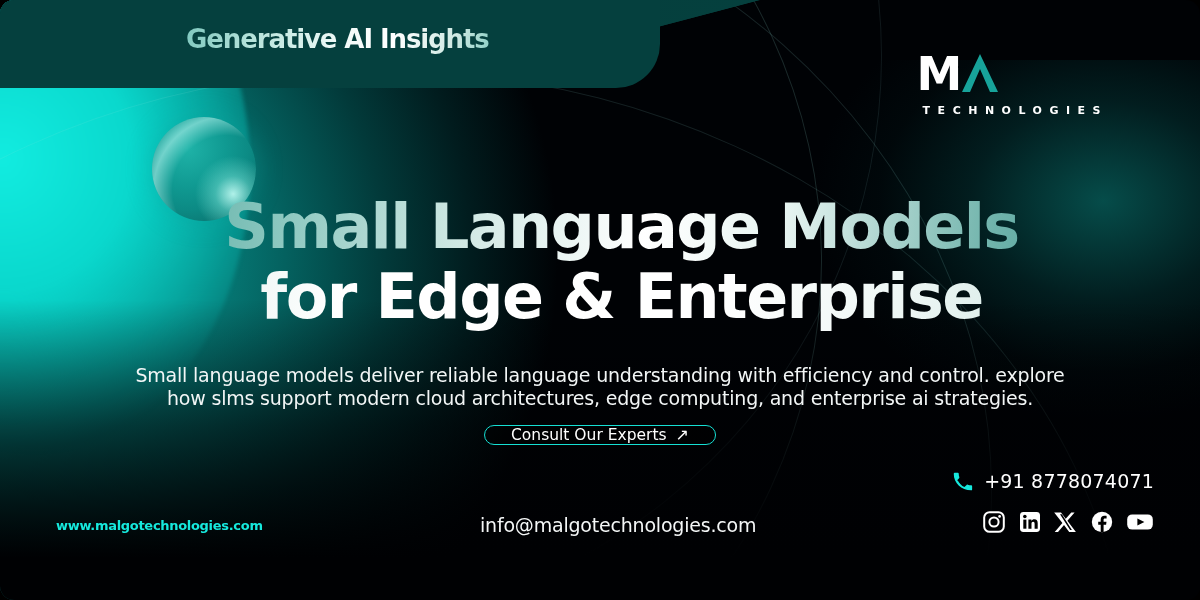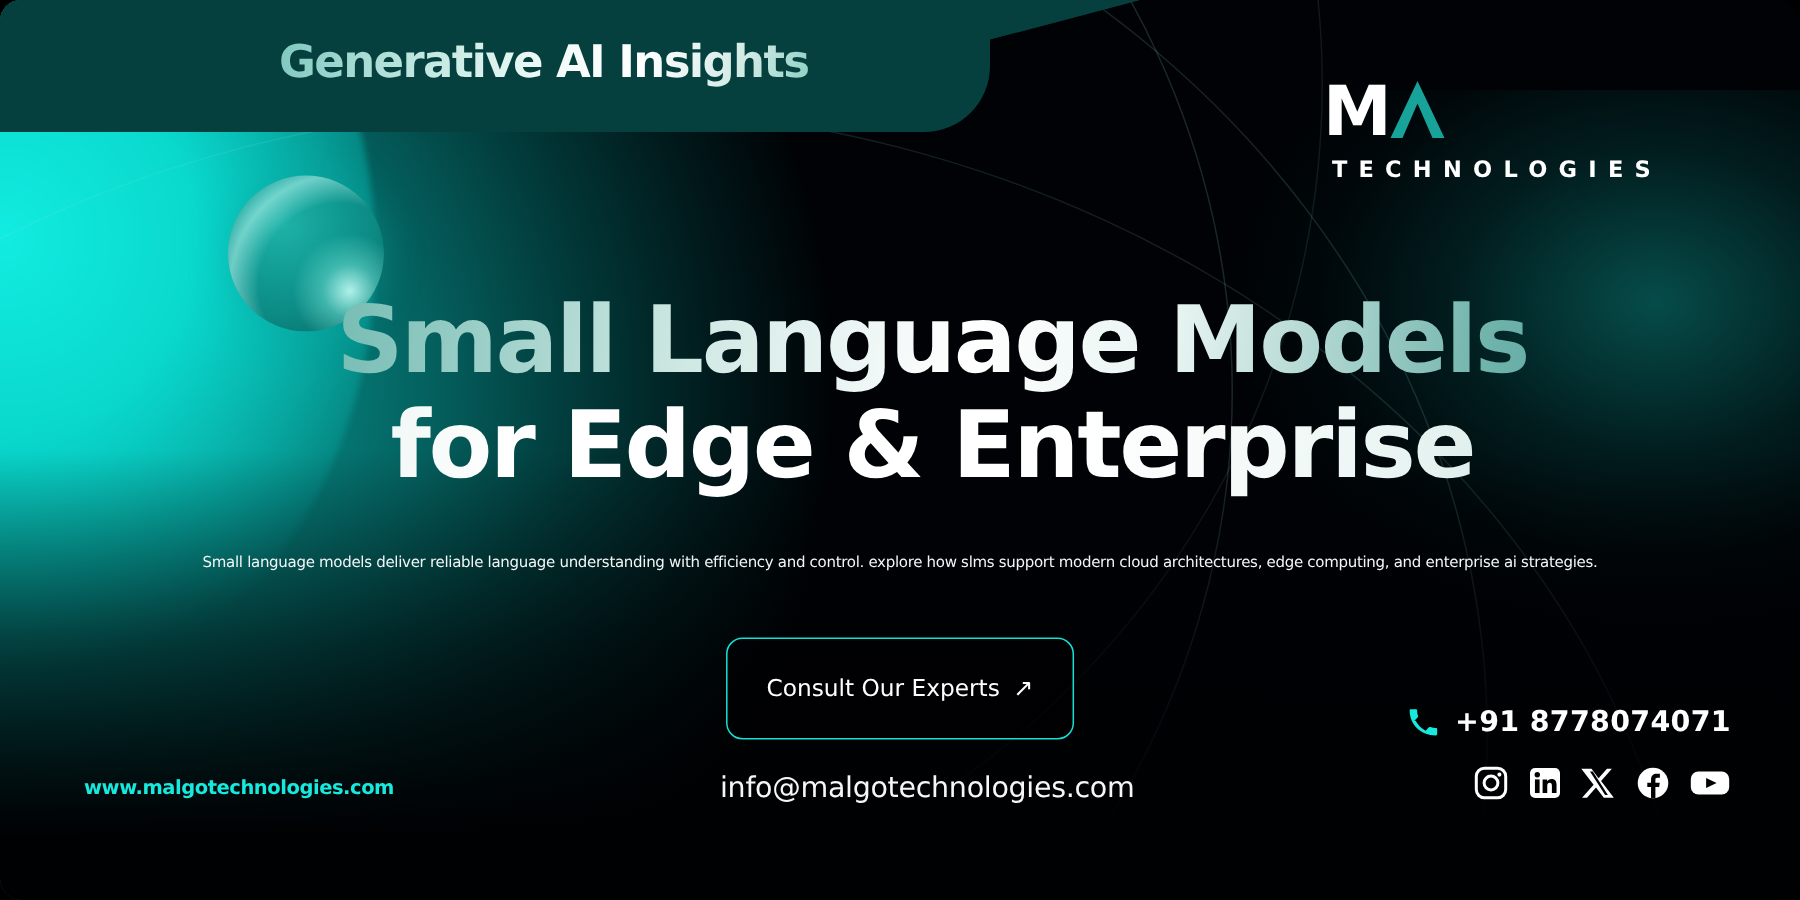--- a/index.html
+++ b/index.html
@@ -84,37 +84,37 @@
     clip-path:polygon(0 0, 100% 0, 58% 100%, 0 100%);
   }
   .header-bar-round{
     position:absolute;left:0;top:0;width:660px;height:88px;
     background:#05403e;border-bottom-right-radius:44px;
     border-top-left-radius:14px;
   }
 
   .eyebrow{
     position:absolute;left:186px;top:24px;
-    font-size:30px;font-weight:700;letter-spacing:-1.1px;
+    font-size:26px;font-weight:700;letter-spacing:-1.1px;
     font-family:"DejaVu Sans", sans-serif;
     background:linear-gradient(104deg,#7fc8bf 0%, #b9e4dc 24%, #f2fbf9 52%, #ffffff 68%, #cfe9e3 88%, #8fd0c6 100%);
     -webkit-background-clip:text;background-clip:text;color:transparent;
     white-space:nowrap;
   }
 
   
   .logo{position:absolute;right:92px;top:50px;text-align:center;}
   .logo-mark{display:flex;align-items:flex-end;gap:0;height:46px;}
   .logo-word{
     font-family:"DejaVu Sans", sans-serif;
     font-size:46px;font-weight:700;letter-spacing:-0.5px;line-height:44px;
     color:#ffffff;
   }
   .logo-sub{
-    margin-top:8px;font-size:15px;font-weight:700;letter-spacing:7.5px;
+    margin-top:8px;font-size:11px;font-weight:700;letter-spacing:7.5px;
     color:#ffffff;font-family:"DejaVu Sans", sans-serif;
     padding-left:6px;
   }
 
   
   .headline{
     position:absolute;left:0;right:0;top:192px;text-align:center;margin-left:43px;
   }
   .h-line{
     font-family:"DejaVu Sans", sans-serif;
@@ -129,29 +129,29 @@
   .h-line-2{
     background:linear-gradient(96deg,#cfe6e1 0%, #ffffff 26%, #ffffff 58%,
         #eef7f5 74%, #bcdcd6 100%);
     -webkit-background-clip:text;background-clip:text;color:transparent;
   }
 
   
   .subcopy{
     position:absolute;left:50%;transform:translateX(-50%);top:364px;
     width:968px;text-align:center;
-    font-size:10px;line-height:23px;font-weight:400;color:#f2f6f6;
+    font-size:19px;line-height:23px;font-weight:400;color:#f2f6f6;
     font-family:"DejaVu Sans", sans-serif;letter-spacing:-0.2px;
   }
 
   
   .cta{
     position:absolute;left:50%;transform:translateX(-50%);top:425px;
     display:inline-flex;align-items:center;gap:9px;
-    padding:24px 26px;border:1.6px solid #15e0d4;border-radius:11px;
+    padding:0 26px;border:1.6px solid #15e0d4;border-radius:11px;
     background:rgba(0,0,0,.35);
     color:#ffffff;font-size:15.5px;font-weight:500;
     font-family:"DejaVu Sans", sans-serif;white-space:nowrap;cursor:pointer;
   }
   .cta-arrow{font-size:16px;line-height:1;display:inline-block;color:#ffffff;}
 
   
   .site-url{
     position:absolute;left:56px;top:518px;
     font-family:"DejaVu Sans", sans-serif;
@@ -161,21 +161,21 @@
     position:absolute;left:456px;top:514px;
     font-family:"DejaVu Sans", sans-serif;
     font-size:19px;font-weight:400;color:#f4f7f7;letter-spacing:-0.2px;margin-left:24px;
   }
   .phone{
     position:absolute;right:46px;top:470px;
     display:flex;align-items:center;gap:11px;
   }
   .phone-num{
     font-family:"DejaVu Sans", sans-serif;
-    font-size:19px;font-weight:700;color:#ffffff;letter-spacing:0.2px;
+    font-size:19px;font-weight:400;color:#ffffff;letter-spacing:0.2px;
   }
   .socials{
     position:absolute;right:46px;top:510px;
     display:flex;align-items:center;gap:12px;
   }
   .socials svg{display:block;}
 </style>
 </head>
 <body>
 

